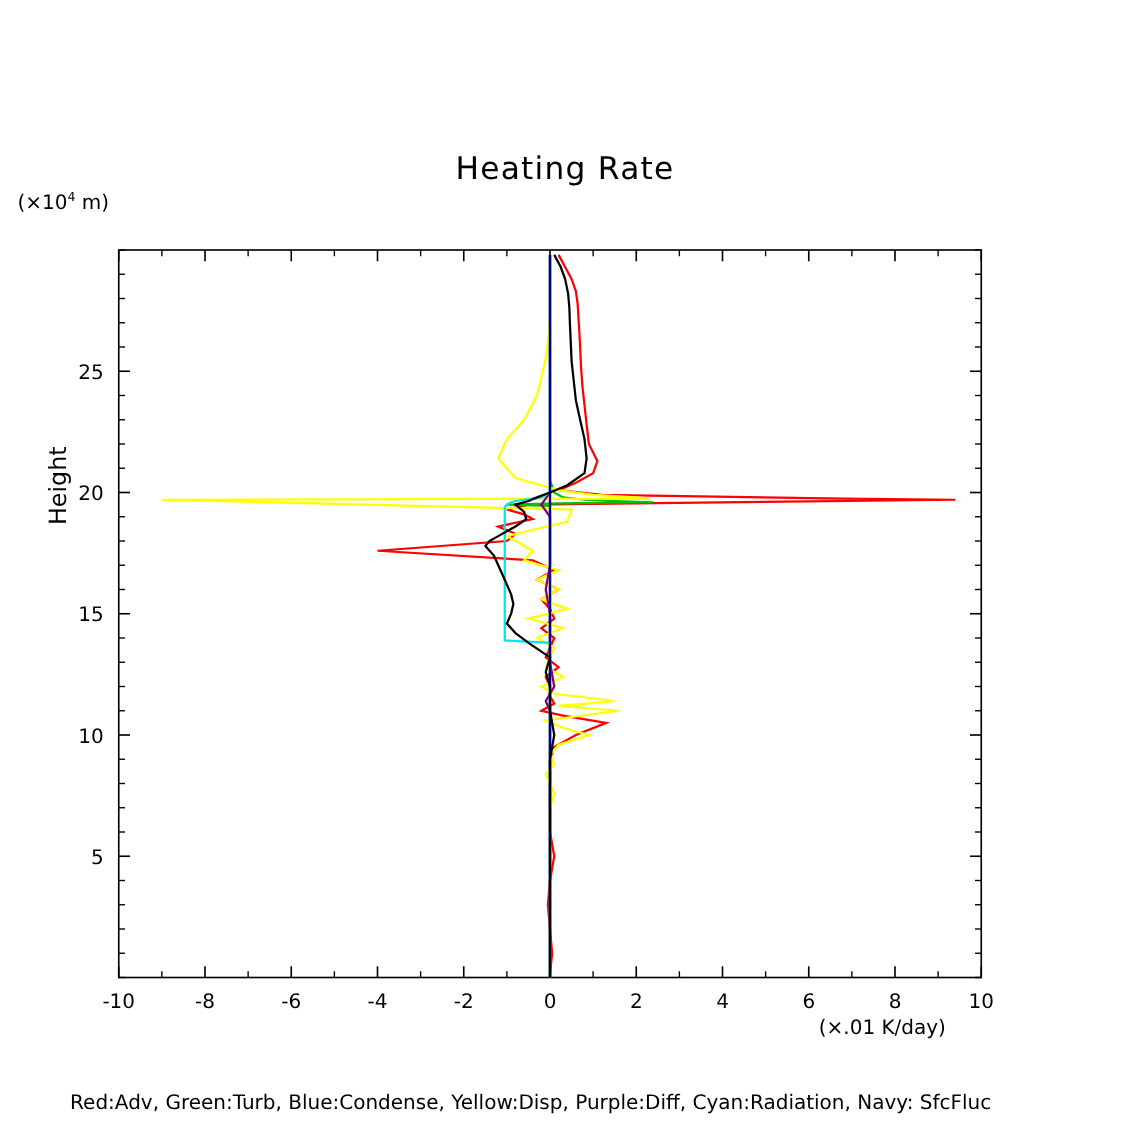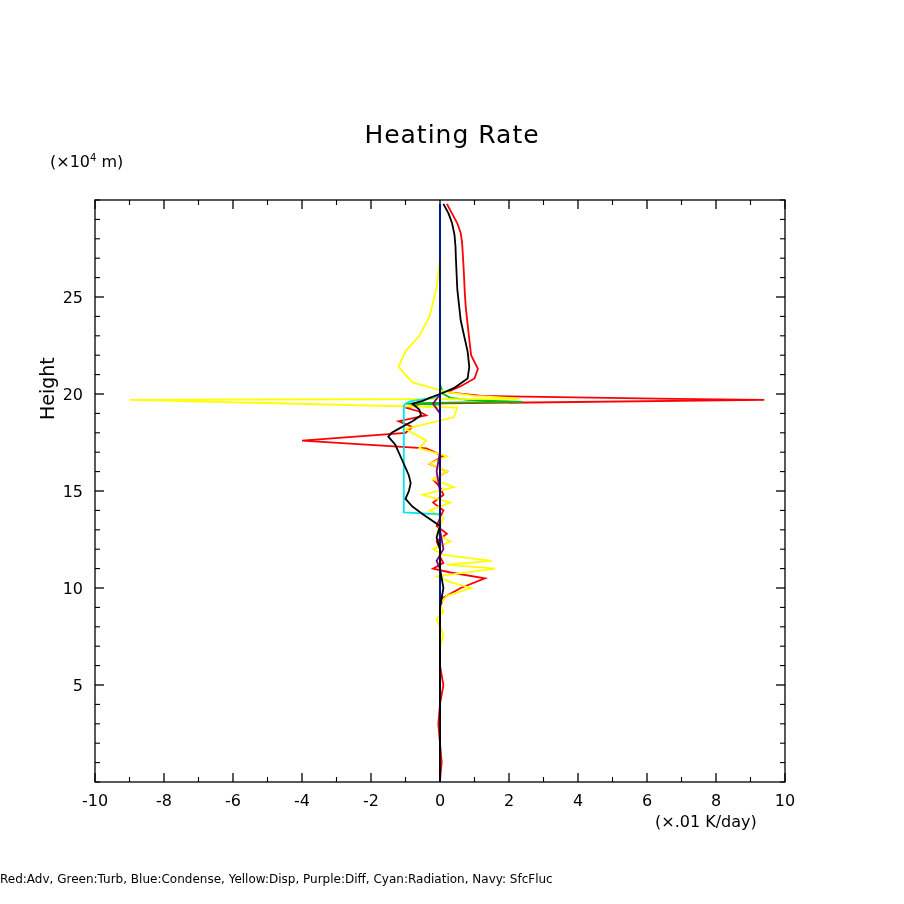--- a/index.html
+++ b/index.html
@@ -24,21 +24,20 @@
     font-size: 25px;
     color: #000000;
     letter-spacing: 1px;
   }
   #yunit-label {
     position: absolute;
     left: 14px;
     top: 152px;
     font-size: 16px;
     color: #000000;
-    margin-left: 36px;
   }
   #yunit-label sup {
     font-size: 10px;
     vertical-align: super;
   }
   #ylabel {
     position: absolute;
     left: 36px;
     top: 420px;
     font-size: 19px;
@@ -53,22 +52,22 @@
     top: 812px;
     font-size: 16px;
     color: #000000;
     text-align: center;
   }
   #caption {
     position: absolute;
     left: 0;
     top: 872px;
     width: 793px;
-    text-align: left;
-    font-size: 12px;
+    text-align: right;
+    font-size: 16px;
     color: #000000;
   }
   #plot-svg {
     position: absolute;
     left: 0;
     top: 0;
   }
   .tick-text {
     font-family: "DejaVu Sans", sans-serif;
     font-size: 16px;

